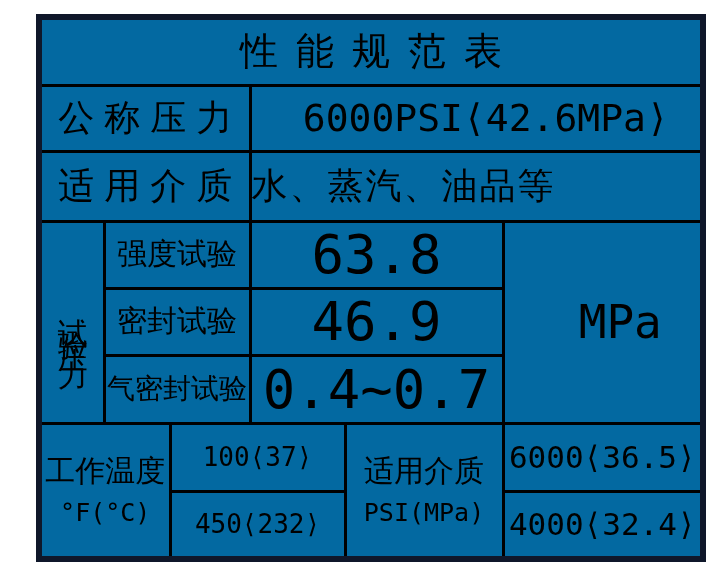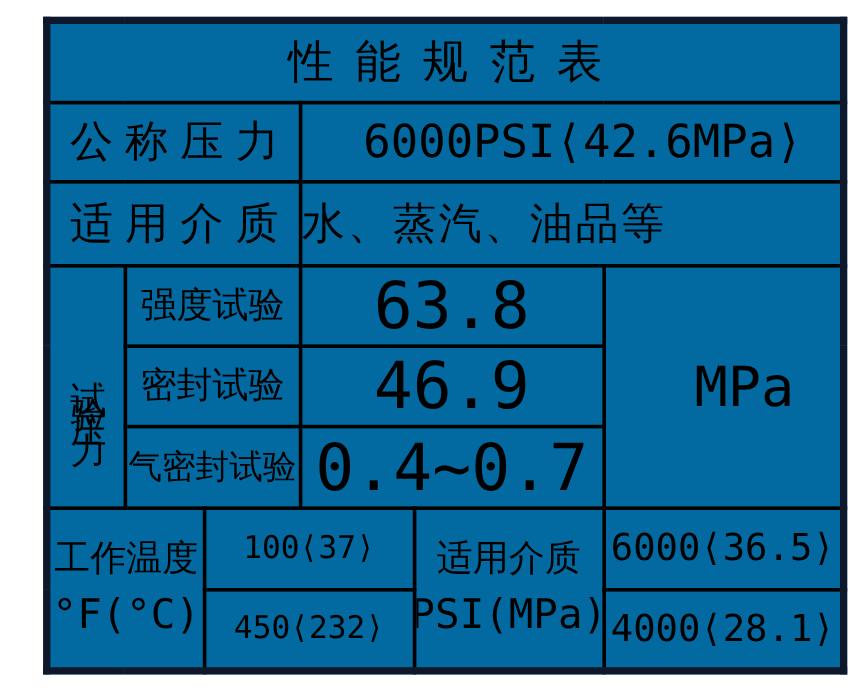--- a/index.html
+++ b/index.html
@@ -58,21 +58,21 @@
   .test-value { font-size: 54px; }
   .unit-cell  { font-size: 46px; padding-left: 36px; }
 
   .two-line-cell { vertical-align: middle; }
   .two-line-cell .inner {
     display: flex; flex-direction: column;
     justify-content: center; align-items: center;
     row-gap: 14px;
   }
   .bl { font-size: 30px; font-weight: 500; line-height: 1; }
-  .bu { font-family: "DejaVu Sans Mono", "Liberation Mono", monospace; font-size: 34px; line-height: 1; }
+  .bu { font-family: "DejaVu Sans Mono", "Liberation Mono", monospace; font-size: 25px; line-height: 1; }
   .temp-value     { font-size: 26px; }
   .pressure-value { font-size: 31px; }
 </style>
 </head>
 <body>
 
 <div class="page">
   <table class="spec">
     <colgroup>
       <col style="width:65px">
@@ -129,17 +129,17 @@
         <div class="inner">
           <div class="bl">适用介质</div>
           <div class="bu">PSI(MPa)</div>
         </div>
       </td>
       <td class="pressure-value mono">6000⟨36.5⟩</td>
     </tr>
 
     <tr class="r8">
       <td colspan="2" class="temp-value mono">450⟨232⟩</td>
-      <td class="pressure-value mono">4000⟨28.1⟩</td>
+      <td class="pressure-value mono">4000⟨32.4⟩</td>
     </tr>
   </tbody>
     </table>
 </div>
 
 </body></html>

